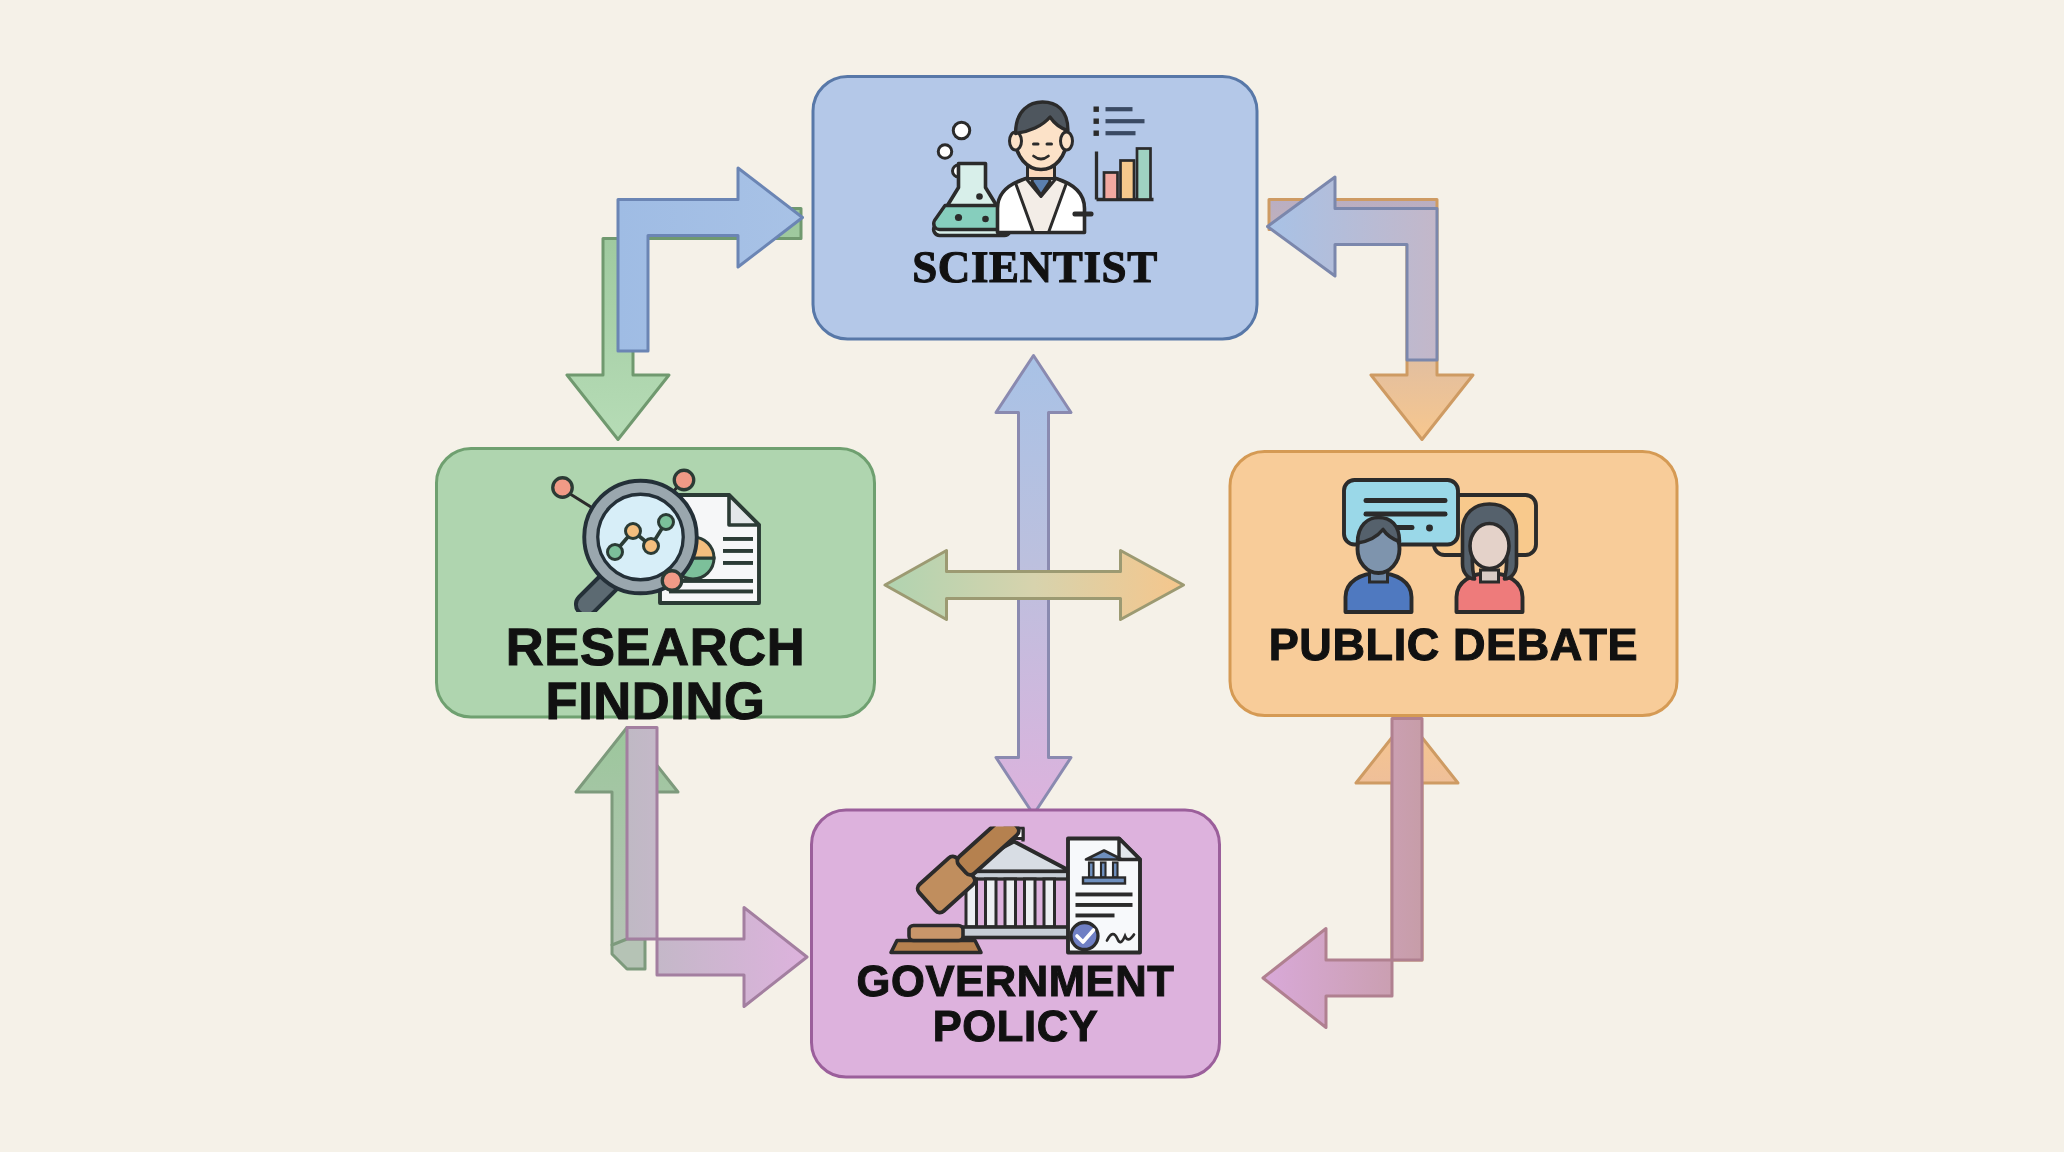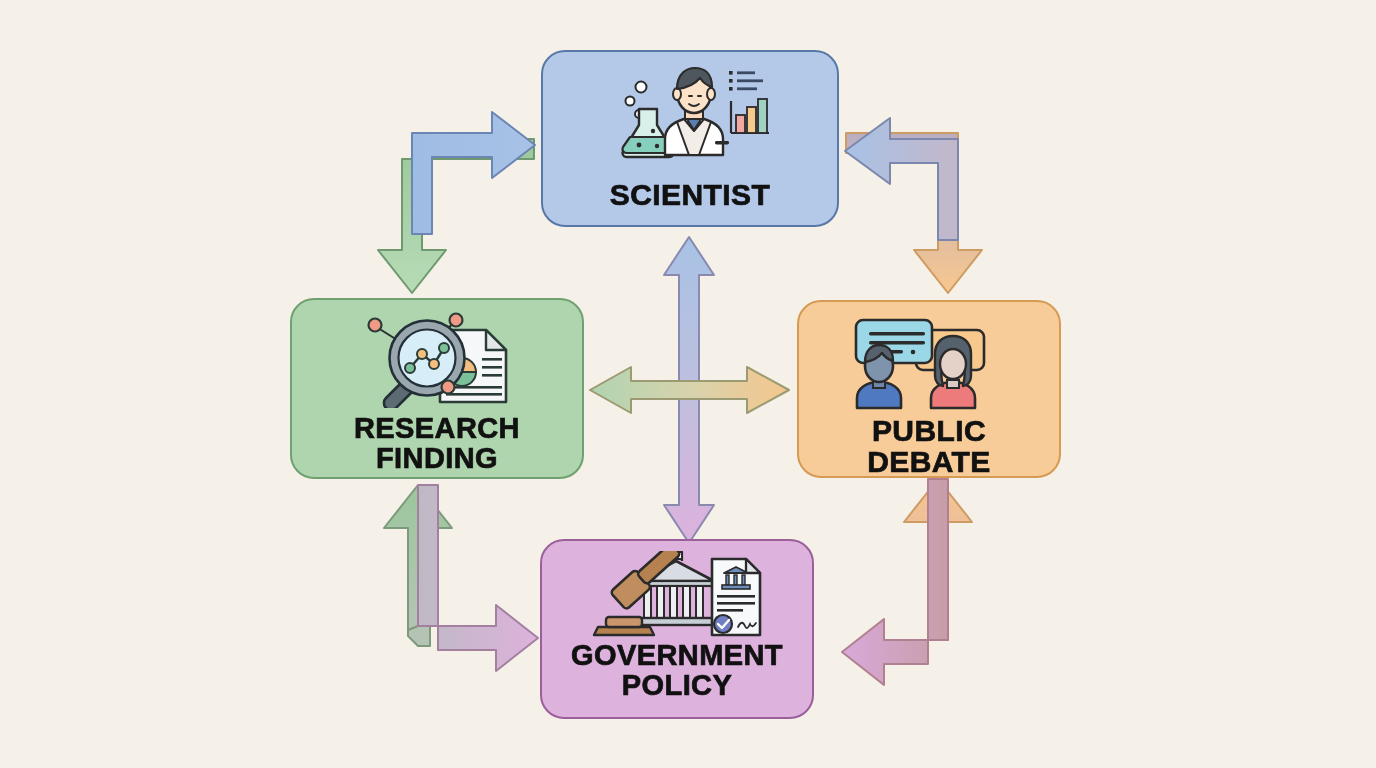--- a/index.html
+++ b/index.html
@@ -54,33 +54,33 @@
     padding: 0 8px;
     -webkit-text-stroke: 0.7px #111111;
   }
 
   #node-scientist {
     left: 541px; top: 50px;
     width: 298px; height: 177px;
     background: #B4C8E8;
     border-color: #5878A8;
   }
-  #node-scientist .node-label { margin-top: 20px; }
+  #node-scientist .node-label { margin-top: 4px; font-family: Liberation Serif, serif; }
 
   #node-research {
     left: 290px; top: 298px;
     width: 294px; height: 181px;
     background: #AFD5AF;
     border-color: #6FA070;
   }
-  #node-research .node-label { font-size: 29px; margin-top: 6px; }
+  #node-research .node-label { font-size: 35px; margin-top: 6px; }
 
   #node-public {
-    left: 797px; top: 300px;
-    width: 264px; height: 178px;
+    left: 819px; top: 300px;
+    width: 300px; height: 178px;
     background: #F8CC99;
     border-color: #D59A54;
   }
   #node-public .node-label { margin-top: 6px; }
 
   #node-policy {
     left: 540px; top: 539px;
     width: 274px; height: 180px;
     background: #DDB2DD;
     border-color: #9B5F9B;

